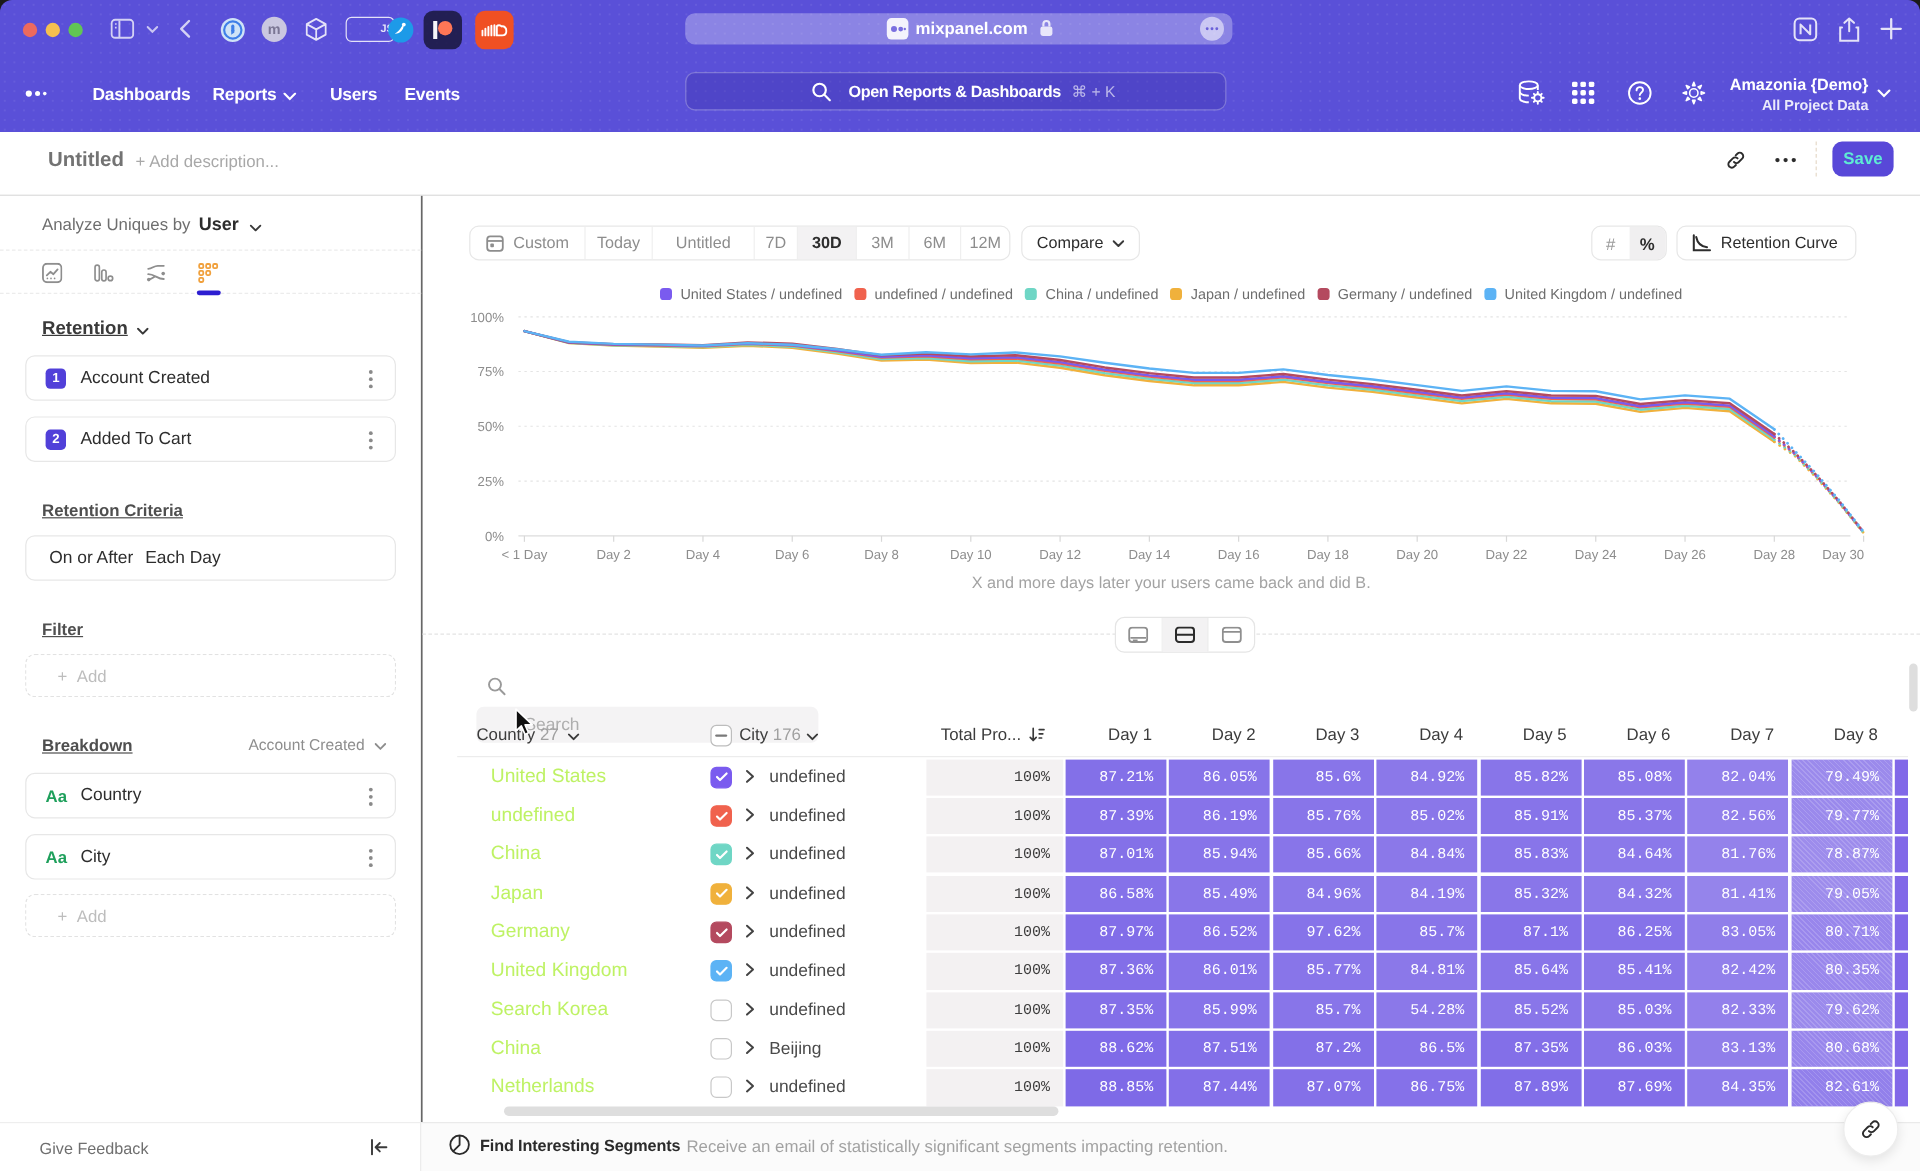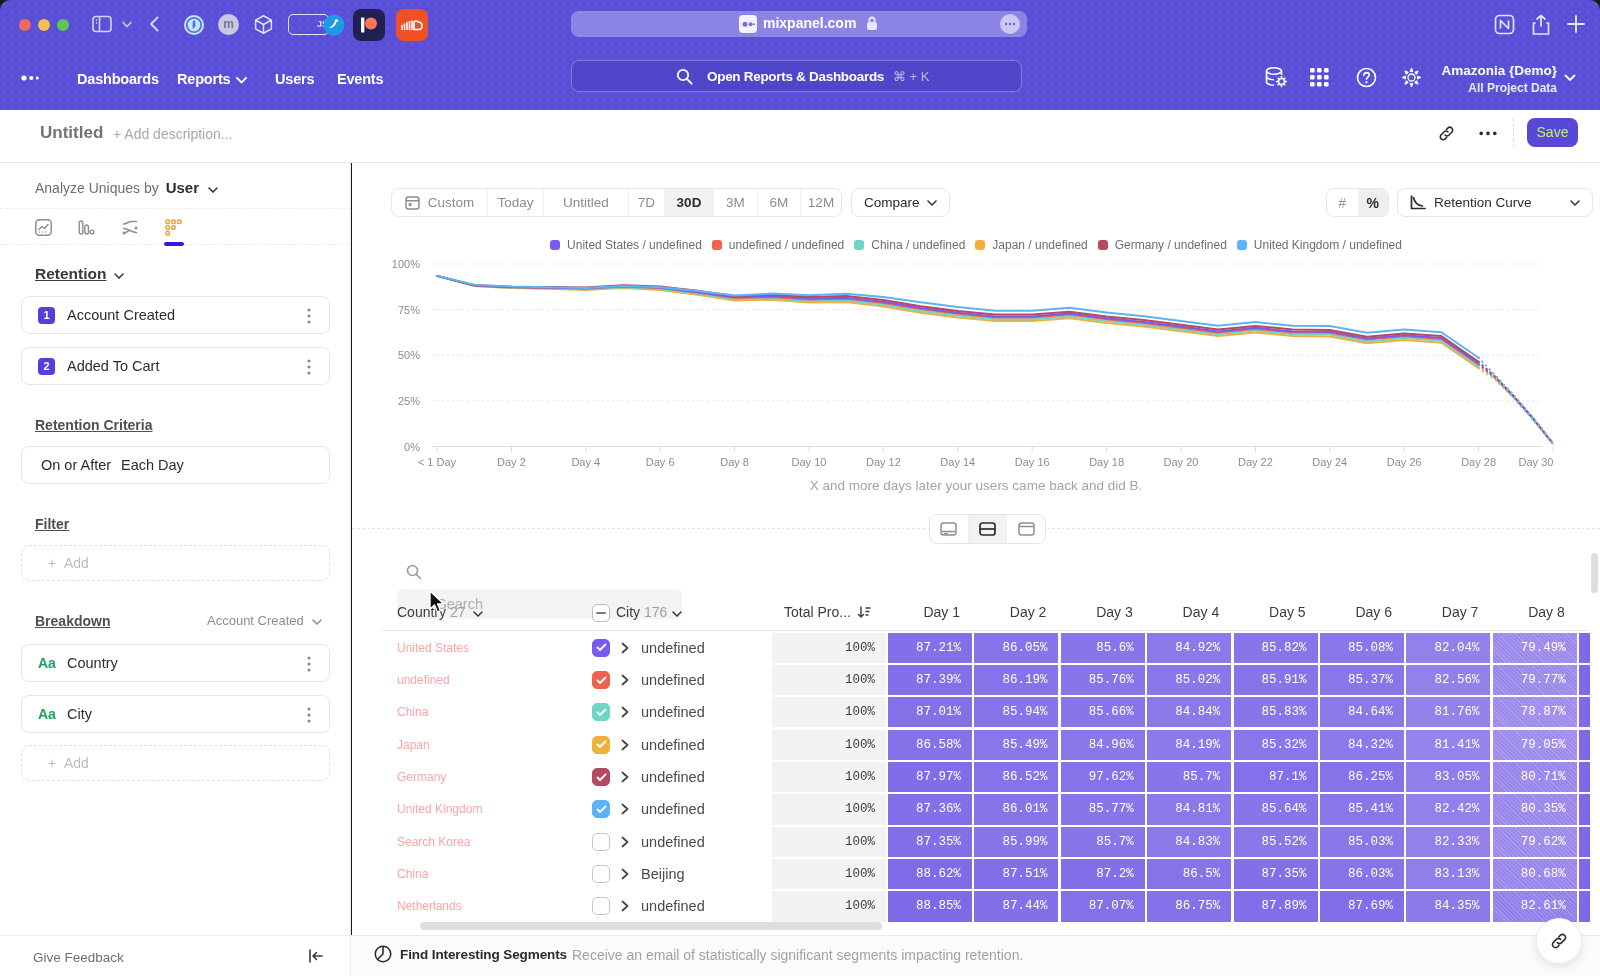--- a/index.html
+++ b/index.html
@@ -18,21 +18,21 @@
 #navrow { position:absolute; left:0; top:0; width:1600px; height:110px; }
 .navlink { position:absolute; top:71px; color:#fff; font-size:14.5px; font-weight:700; letter-spacing:-0.2px; }
 #navsearch { position:absolute; left:571px; top:60px; width:451px; height:32px; border-radius:8px;
   background:rgba(47,36,150,0.25); border:1px solid rgba(255,255,255,0.28);
   color:#fff; font-size:14px; font-weight:700; }
 
 
 #pagehead { position:absolute; left:0; top:110px; width:1600px; height:53px; background:#fff;
   border-bottom:1px solid #e9e9e9; }
 #savebtn { position:absolute; left:1527px; top:8px; width:51px; height:29px; background:#5848d8;
-  border-radius:8px; color:#bef264; font-size:14px; font-weight:400; text-align:center; line-height:29px; }
+  border-radius:8px; color:#5eead4; font-size:14px; font-weight:700; text-align:center; line-height:29px; }
 
 
 #sidebar { position:absolute; left:0; top:163px; width:351px; height:813px; background:#fff;
   border-right:1px solid #ececec; z-index:2; }
 .scard { position:absolute; left:21px; width:309px; height:38px; border:1px solid #e7e7e7;
   border-radius:8px; background:#fff; }
 .sadd { position:absolute; left:21px; width:309px; height:36px; border:1px dashed #e2e2e2;
   border-radius:8px; color:#bdbdbd; font-size:14px; line-height:34px; padding-left:26px; }
 .badge { position:absolute; left:16px; top:10px; width:17px; height:17px; background:#5140d9;
   border-radius:4px; color:#fff; font-size:11px; font-weight:700; text-align:center; line-height:17px; }
@@ -65,21 +65,21 @@
 #viewtog .vt { flex:1; display:flex; align-items:center; justify-content:center; border-right:1px solid #ededed; }
 #viewtog .vt:last-child { border-right:none; }
 #viewtog .vsel { background:#f3f2f3; }
 
 #searchbox { position:absolute; left:397px; top:557px; width:285px; height:30px; background:#f4f3f4;
   border-radius:6px; color:#aeaeae; font-size:14.5px; line-height:30px; padding-left:40px;margin-top:32px; }
 
 .thead { position:absolute; top:604px; font-size:14px; color:#3c3c3c; }
 .dhead { position:absolute; top:604px; font-size:14px; color:#3c3c3c; text-align:right; padding-right:12px; }
 #theadline { position:absolute; left:381px; top:630px; width:1209px; border-top:1px solid #ececec; }
-.tcountry { position:absolute; left:397px; font-size:12px; color:#fca5a5; line-height:30.2px; }
+.tcountry { position:absolute; left:409px; font-size:16px; color:#bef264; line-height:30.2px; }
 .tcity { position:absolute; left:641px; font-size:14.5px; color:#4a4a4a; line-height:30.2px; }
 .cb { position:absolute; left:592px; width:18px; height:18px; border-radius:5px; border:1px solid;
   display:flex; align-items:center; justify-content:center; }
 .rchev { position:absolute; left:621px; }
 .ttotal { position:absolute; left:772px; width:114px; background:#f3f1f2; text-align:right;
   padding-right:11px; font-family:"Liberation Mono", monospace; font-size:12.5px; color:#3d3d3d;
   line-height:30.2px; }
 .dcell { position:absolute; text-align:right; padding-right:11px; font-family:"Liberation Mono", monospace;
   font-size:12.5px; color:#fff; line-height:30.2px; }
 .hatch { background-image:repeating-linear-gradient(45deg, rgba(255,255,255,0.16) 0 0.9px, transparent 0.9px 3px); }
@@ -371,21 +371,21 @@
   <div class="it" style="width:40px">12M</div>
 </div>
 <div class="btn" style="left:851px">Compare <svg width="10" height="6" viewBox="0 0 10 6">
       <path d="M1 1 L5 5 L9 1" fill="none" stroke="#3a3a3a" stroke-width="1.6" stroke-linecap="round" stroke-linejoin="round"></path>
     </svg></div>
 
 <div class="abs" style="left:1326px;top:188px;width:63px;height:29px;border:1px solid #e7e7e7;border-radius:8px;background:#fff;display:flex">
   <div style="flex:1;display:flex;align-items:center;justify-content:center;color:#9a9a9a;font-size:14px">#</div>
   <div style="flex:1;display:flex;align-items:center;justify-content:center;background:#f0eff0;border-radius:0 7px 7px 0;color:#2d2d2d;font-size:14px;font-weight:700">%</div>
 </div>
-<div class="btn" style="left:1397px;width:196px;justify-content:space-between">
+<div class="btn" style="left:1397px;width:150px;justify-content:space-between">
   <span style="display:flex;align-items:center;gap:8px"><svg width="16" height="15" viewBox="0 0 16 15">
         <path d="M1.5 1 L1.5 13.5 L15 13.5" fill="none" stroke="#2d2d2d" stroke-width="1.7" stroke-linecap="round"></path>
         <path d="M3.5 2.5 C4.5 7.5 7.5 10.5 12.5 11" fill="none" stroke="#2d2d2d" stroke-width="1.7" stroke-linecap="round"></path>
       </svg>Retention Curve</span>
     <svg width="10" height="6" viewBox="0 0 10 6">
       <path d="M1 1 L5 5 L9 1" fill="none" stroke="#3a3a3a" stroke-width="1.6" stroke-linecap="round" stroke-linejoin="round"></path>
     </svg>
 </div>
 
 <div id="legend">
@@ -634,21 +634,21 @@
 <div class="tcountry" style="top:826.7px">Search Korea</div>
 <div class="cb" style="top:832.7px;background:#fff;border-color:#c8c8c8"></div>
 <div class="rchev" style="top:833.7px"><svg width="8" height="12" viewBox="0 0 8 12">
       <path d="M1.5 1.5 L6.5 6 L1.5 10.5" fill="none" stroke="#444" stroke-width="1.7" stroke-linecap="round" stroke-linejoin="round"></path>
     </svg></div>
 <div class="tcity" style="top:826.7px">undefined</div>
 <div class="ttotal" style="top:826.7px;height:30.2px">100%</div>
 <div class="dcell " style="left:888.0px;top:826.7px;width:84.0px;height:30.2px;background-color:rgb(131,111,232)">87.35%</div>
 <div class="dcell " style="left:974.4px;top:826.7px;width:84.0px;height:30.2px;background-color:rgb(135,116,233)">85.99%</div>
 <div class="dcell " style="left:1060.8px;top:826.7px;width:84.0px;height:30.2px;background-color:rgb(136,117,233)">85.7%</div>
-<div class="dcell " style="left:1147.2px;top:826.7px;width:84.0px;height:30.2px;background-color:rgb(139,120,233)">84.83%</div>
+<div class="dcell " style="left:1147.2px;top:826.7px;width:84.0px;height:30.2px;background-color:rgb(139,120,233)">54.28%</div>
 <div class="dcell " style="left:1233.6px;top:826.7px;width:84.0px;height:30.2px;background-color:rgb(137,118,233)">85.52%</div>
 <div class="dcell " style="left:1320.0px;top:826.7px;width:84.0px;height:30.2px;background-color:rgb(138,119,233)">85.03%</div>
 <div class="dcell " style="left:1406.4px;top:826.7px;width:84.0px;height:30.2px;background-color:rgb(147,128,235)">82.33%</div>
 <div class="dcell hatch" style="left:1492.8px;top:826.7px;width:84.0px;height:30.2px;background-color:rgb(155,138,236)">79.62%</div>
 <div class="dcell" style="left:1579.2px;top:826.7px;width:10.8px;height:30.2px;background:#8168e8"></div>
 <div class="tcountry" style="top:859.1px">China</div>
 <div class="cb" style="top:865.1px;background:#fff;border-color:#c8c8c8"></div>
 <div class="rchev" style="top:866.1px"><svg width="8" height="12" viewBox="0 0 8 12">
       <path d="M1.5 1.5 L6.5 6 L1.5 10.5" fill="none" stroke="#444" stroke-width="1.7" stroke-linecap="round" stroke-linejoin="round"></path>
     </svg></div>

